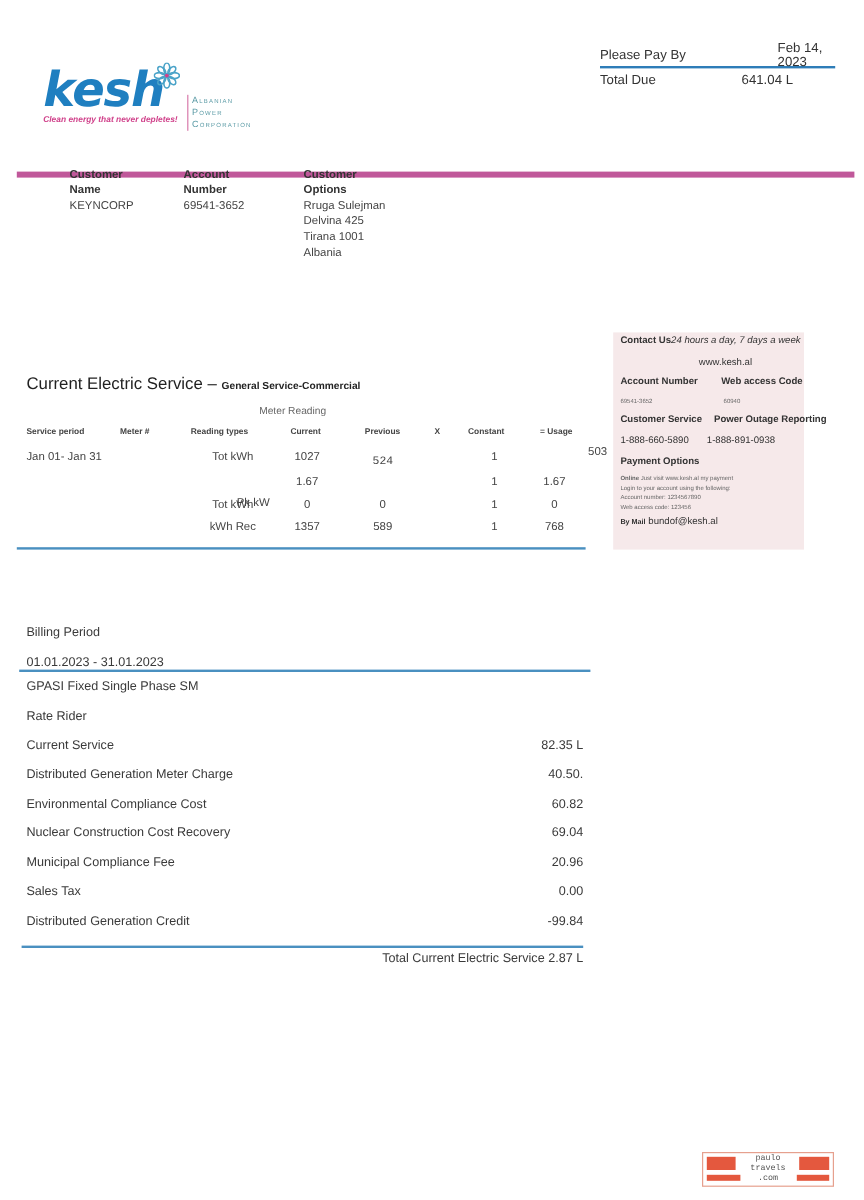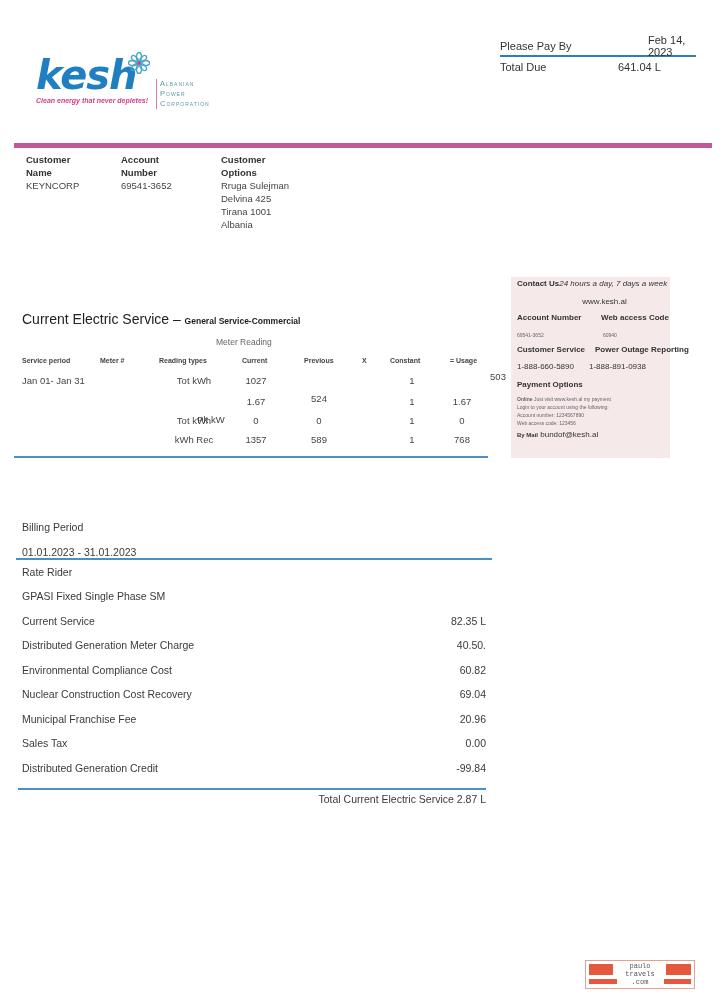--- a/index.html
+++ b/index.html
@@ -31,21 +31,21 @@
   .payby { left: 500px; top: 38px; width: 196px; font-size: 11px; color: #333; }
   .payby-row { display: flex; height: 16px; align-items: center; }
   .payby-row .lbl { width: 102px; }
   .payby-row .val { flex: 1; padding-left: 46px; }
   .payby-line { height: 2px; background: #2e7db8; margin: 1px 0 2px 0; }
   .payby-row.total .val { padding-left: 16px; }
 
   .pink-bar { left: 14px; top: 143px; width: 698px; height: 5px; background: #c0589a; }
 
   
-  .cust { top: 153px; font-size: 9.5px; line-height: 13px; color: #444; }
+  .cust { top: 139px; font-size: 9.5px; line-height: 13px; color: #444; margin-left: 32px; }
   .cust .h { font-weight: bold; color: #333; }
 
   
   .contact {
     left: 511px; top: 277px; width: 159px; height: 181px; background: #f6e9ea;
     font-size: 8px; color: #333;
   }
   .contact .row { position: absolute; left: 6px; white-space: nowrap; }
   .contact .b { font-weight: bold; }
   .contact .it { font-style: italic; }
@@ -177,21 +177,21 @@
     <span class="cell" style="left:228px;">Current</span>
     <span class="cell" style="left:290px;">Previous</span>
     <span class="cell" style="left:348px;">X</span>
     <span class="cell" style="left:376px;">Constant</span>
     <span class="cell" style="left:436px;">= Usage</span>
   </div>
   <div class="mrow" style="padding-top:2px;">
     <span class="cell" style="left:8px; top:6px;">Jan 01- Jan 31</span>
     <span class="cell c-center" style="left:180px; top:6px;">Tot kWh</span>
     <span class="cell c-center" style="left:242px; top:6px;">1027</span>
-    <span class="cell c-center" style="left:305px; top:24px;">524</span>
+    <span class="cell c-center" style="left:305px; top:10px;font-family:Liberation Mono, monospace;">524</span>
     <span class="cell c-center" style="left:398px; top:6px;">1</span>
     <span class="cell c-center" style="left:448px; top:2px;margin-left:36px;">503</span>
   </div>
   <div class="mrow">
     <span class="cell c-center" style="left:180px; top:24px;margin-left:17px;">Pk kW</span>
     <span class="cell c-center" style="left:242px; top:6px;">1.67</span>
     <span class="cell c-center" style="left:398px; top:6px;">1</span>
     <span class="cell c-center" style="left:448px; top:6px;">1.67</span>
   </div>
   <div class="mrow">
@@ -212,44 +212,44 @@
 <div class="abs mline"></div>
 
 <div class="abs bill">
   <div class="bill-row">
       <span>Billing Period</span>
     </div>
   <div class="bill-row">
       <span>01.01.2023 - 31.01.2023</span>
     </div>
   <div class="bill-line"></div>
+  <div class="bill-row">
+      <span>GPASI Fixed Single Phase SM</span>
+    </div>
   <div class="bill-row" style="height:24px;">
       <span>Rate Rider</span>
     </div>
   <div class="bill-row">
-      <span>GPASI Fixed Single Phase SM</span>
-    </div>
-  <div class="bill-row">
       <span>Current Service</span>
       <span>82.35 L</span>
     </div>
   <div class="bill-row">
       <span>Distributed Generation Meter Charge</span>
       <span>40.50.</span>
     </div>
   <div class="bill-row">
       <span>Environmental Compliance Cost</span>
       <span>60.82</span>
     </div>
   <div class="bill-row">
       <span>Nuclear Construction Cost Recovery</span>
       <span>69.04</span>
     </div>
   <div class="bill-row">
-      <span>Municipal Franchise Fee</span>
+      <span>Municipal Compliance Fee</span>
       <span>20.96</span>
     </div>
   <div class="bill-row">
       <span>Sales Tax</span>
       <span>0.00</span>
     </div>
   <div class="bill-row">
       <span>Distributed Generation Credit</span>
       <span>-99.84</span>
     </div>

